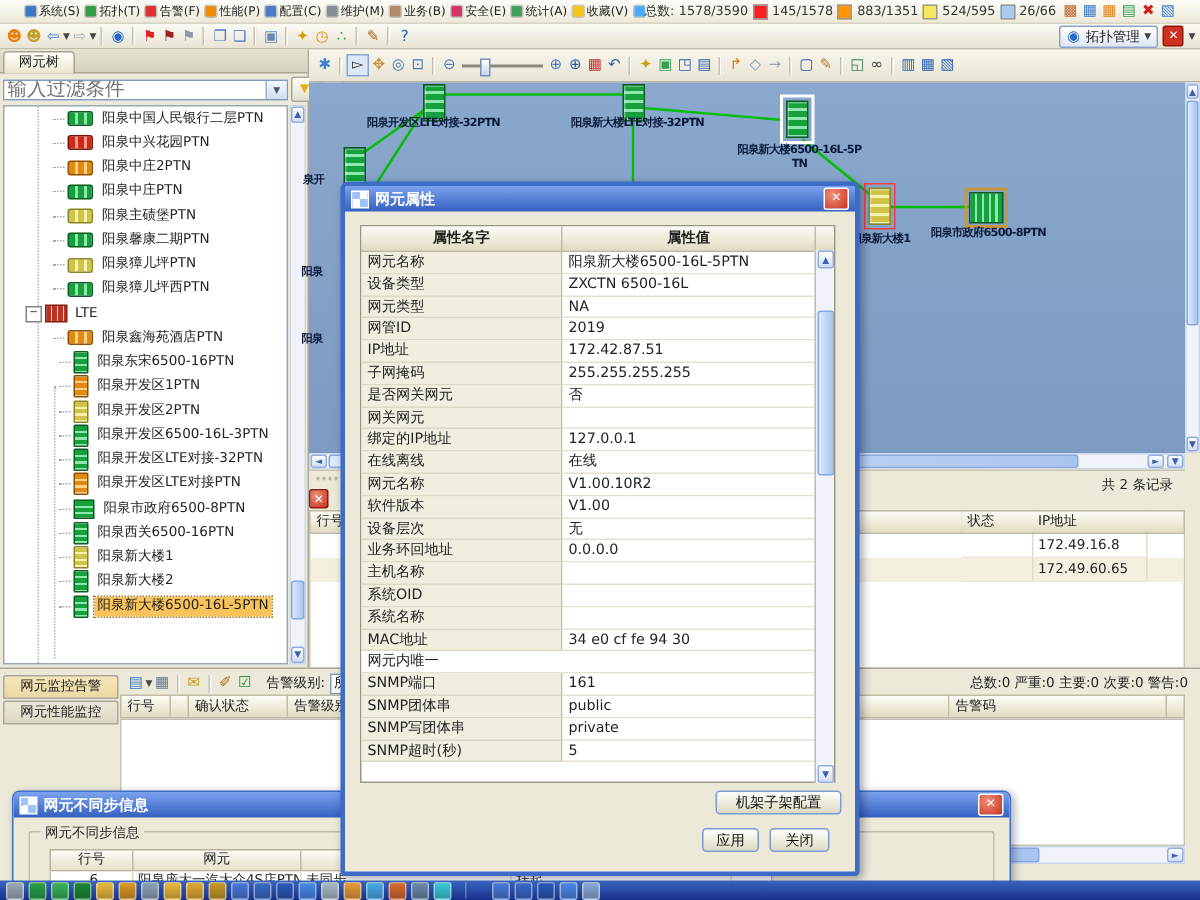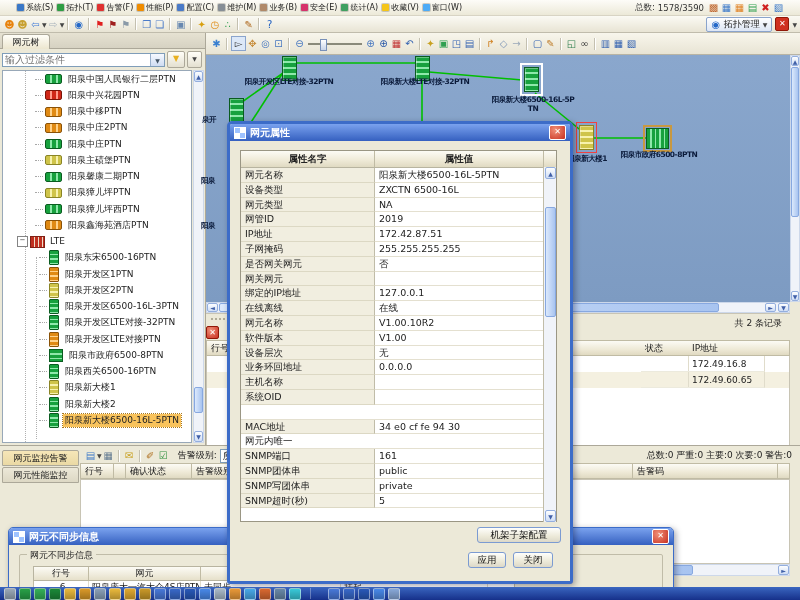--- a/index.html
+++ b/index.html
@@ -18,21 +18,21 @@
   .caret{font-size:6px;color:#444;flex:none}
   #toolbar-row{left:0;top:16px;width:800px;height:17px;background:linear-gradient(#fbfaf4,#e8e4d4);border-bottom:1px solid #c0bcac;display:flex;align-items:center;padding:0 3px}
   #main-toolbar-icons,#topo-toolbar-icons,#alarm-toolbar-icons,#status-icons{display:flex;align-items:center}
   .xp-mini-btn{display:flex;align-items:center;gap:3px;border:1px solid #8aa4cc;border-radius:2px;background:linear-gradient(#ffffff,#dde6f4);padding:0 4px;height:13px;font-size:9px;cursor:default}
   
   #sidebar{left:0;top:33px;width:206px;height:412px;background:#ece9d8;border-right:1px solid #aca899}
   #side-tabstrip{left:0;top:0;width:205px;height:16px;background:linear-gradient(#e6e2d2,#d6d2c2);border-bottom:1px solid #aca899}
   #side-tab{left:2px;top:1px;width:48px;height:15px;background:linear-gradient(#fffef8,#ece6cf);border:1px solid #aca899;border-bottom:none;border-radius:3px 3px 0 0;font-size:9px;text-align:center;line-height:15px}
   #filter-row{left:2px;top:19px;width:200px;height:15px;display:flex;gap:2px;align-items:center}
   .combo{flex:1;display:flex;border:1px solid #7f9db9;background:#fff;height:14px;box-sizing:border-box}
-  .combo input{border:none;outline:none;flex:1;font-size:10px;font-family:inherit;padding:0 2px;min-width:0}
+  .combo input{border:none;outline:none;flex:1;font-size:13px;font-family:inherit;padding:0 2px;min-width:0}
   .combo-btn{width:13px;background:linear-gradient(#f6f9ff,#cfdcf2);border-left:1px solid #9ab0cc;font-size:6px;text-align:center;line-height:13px;color:#456;flex:none}
   .sq-btn{width:16px;height:15px;border:1px solid #aca899;border-radius:2px;background:linear-gradient(#fffef8,#e4e0d0);text-align:center;line-height:13px;font-size:8px;flex:none}
   #tree-box{left:2px;top:37px;width:190px;height:373px;background:#fff;border:1px solid #98a8b8;overflow:hidden}
   .guide{position:absolute;border-left:1px dotted #b0b0b0;width:0}
   .trow{position:relative;height:16.25px;display:flex;align-items:center;font-size:9px;white-space:nowrap;cursor:default}
   .dash{width:8px;border-top:1px dotted #a8a8a8;flex:none;margin-right:2px}
   .spacer{flex:none}
   .ne-ico{flex:none;margin-right:4px}
   .s-green{--a:#17a13e;--b:#8fe8ab;--bd:#0a5c20}
   .s-orange{--a:#e08a14;--b:#ffd28a;--bd:#8a5208}
@@ -141,20 +141,30 @@
           <span>收藏(V)</span>
         </div>
         <div class="menu-item">
           <span class="menu-ico" style="background: rgb(77, 171, 247);"></span>
           <span>窗口(W)</span>
         </div>
       </div>
     <div id="counters">
       <span>总数:</span>
       <span>1578/3590</span>
+      <span id="counter-levels" style="display:flex;align-items:center;gap:3px">
+          <span class="swatch" style="background: rgb(255, 31, 31);"></span>
+          <span>145/1578</span>
+          <span class="swatch" style="background: rgb(255, 149, 0);"></span>
+          <span>883/1351</span>
+          <span class="swatch" style="background: rgb(247, 233, 94);"></span>
+          <span>524/595</span>
+          <span class="swatch" style="background: rgb(168, 205, 240);"></span>
+          <span>26/66</span>
+        </span>
       <span id="status-icons">
           <span class="ticon" style="color: rgb(192, 104, 48);">▩</span>
           <span class="ticon" style="color: rgb(58, 120, 200);">▦</span>
           <span class="ticon" style="color: rgb(224, 128, 32);">▦</span>
           <span class="ticon" style="color: rgb(48, 160, 80);">▤</span>
           <span class="ticon" style="color: rgb(208, 32, 32);">✖</span>
           <span class="ticon" style="color: rgb(58, 120, 200);">▧</span>
         </span>
     </div>
   </div>
@@ -222,26 +232,20 @@
           <div class="trow">
             <span class="spacer" style="width: 32px;"></span>
             <span class="dash"></span>
             <span class="ne-ico ne-h s-red"></span>
             <span class="tlabel">阳泉中兴花园PTN</span>
           </div>
           <div class="trow">
             <span class="spacer" style="width: 32px;"></span>
             <span class="dash"></span>
             <span class="ne-ico ne-h s-orange"></span>
-            <span class="tlabel">阳泉中移PTN</span>
-          </div>
-          <div class="trow">
-            <span class="spacer" style="width: 32px;"></span>
-            <span class="dash"></span>
-            <span class="ne-ico ne-h s-orange"></span>
             <span class="tlabel">阳泉中庄2PTN</span>
           </div>
           <div class="trow">
             <span class="spacer" style="width: 32px;"></span>
             <span class="dash"></span>
             <span class="ne-ico ne-h s-green"></span>
             <span class="tlabel">阳泉中庄PTN</span>
           </div>
           <div class="trow">
             <span class="spacer" style="width: 32px;"></span>
@@ -259,32 +263,32 @@
             <span class="spacer" style="width: 32px;"></span>
             <span class="dash"></span>
             <span class="ne-ico ne-h s-yellow"></span>
             <span class="tlabel">阳泉獐儿坪PTN</span>
           </div>
           <div class="trow">
             <span class="spacer" style="width: 32px;"></span>
             <span class="dash"></span>
             <span class="ne-ico ne-h s-green"></span>
             <span class="tlabel">阳泉獐儿坪西PTN</span>
-          </div>
-          <div class="trow">
-            <span class="spacer" style="width: 32px;"></span>
-            <span class="dash"></span>
-            <span class="ne-ico ne-h s-orange"></span>
-            <span class="tlabel">阳泉鑫海苑酒店PTN</span>
           </div>
           <div class="trow">
             <span class="spacer" style="width: 14px;"></span>
             <span class="expander">−</span>
             <span class="lte-ico"></span>
             <span class="tlabel">LTE</span>
+          </div>
+          <div class="trow">
+            <span class="spacer" style="width: 32px;"></span>
+            <span class="dash"></span>
+            <span class="ne-ico ne-h s-orange"></span>
+            <span class="tlabel">阳泉鑫海苑酒店PTN</span>
           </div>
           <div class="trow">
             <span class="spacer" style="width: 36px;"></span>
             <span class="dash"></span>
             <span class="ne-ico ne-v s-green"></span>
             <span class="tlabel">阳泉东宋6500-16PTN</span>
           </div>
           <div class="trow">
             <span class="spacer" style="width: 36px;"></span>
             <span class="dash"></span>
@@ -607,20 +611,21 @@
           </div>
           <div class="prow">
             <span class="pl">主机名称</span>
             <span class="pv"></span>
           </div>
           <div class="prow">
             <span class="pl">系统OID</span>
             <span class="pv"></span>
           </div>
           <div class="prow">
+            <span class="pl">系统名称</span>
             <span class="pv"></span>
           </div>
           <div class="prow">
             <span class="pl">MAC地址</span>
             <span class="pv">34 e0 cf fe 94 30</span>
           </div>
           <div class="prow">
             <span class="pv">网元内唯一</span>
           </div>
           <div class="prow">

